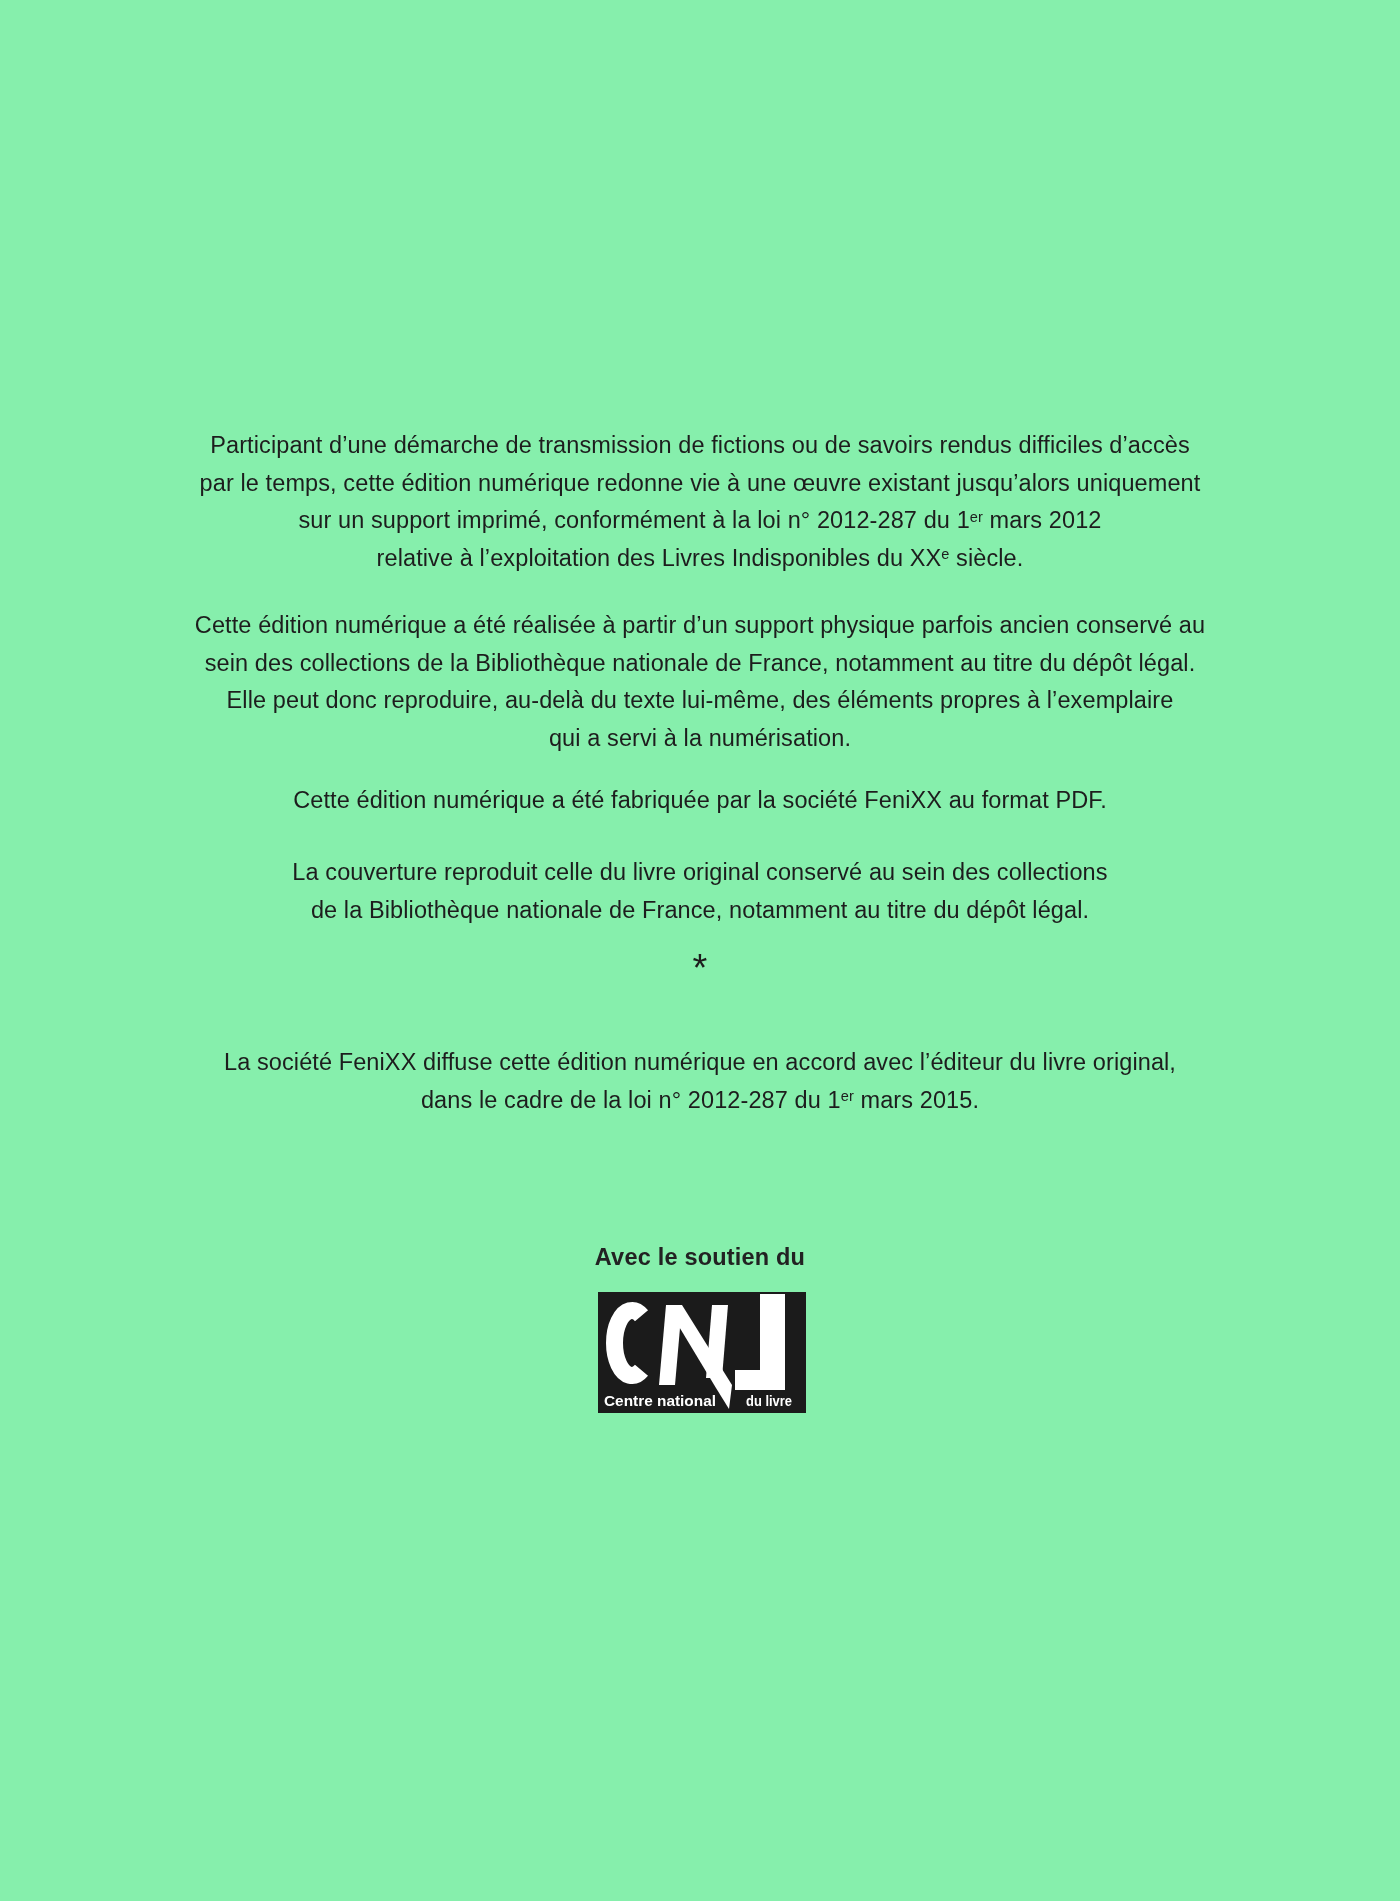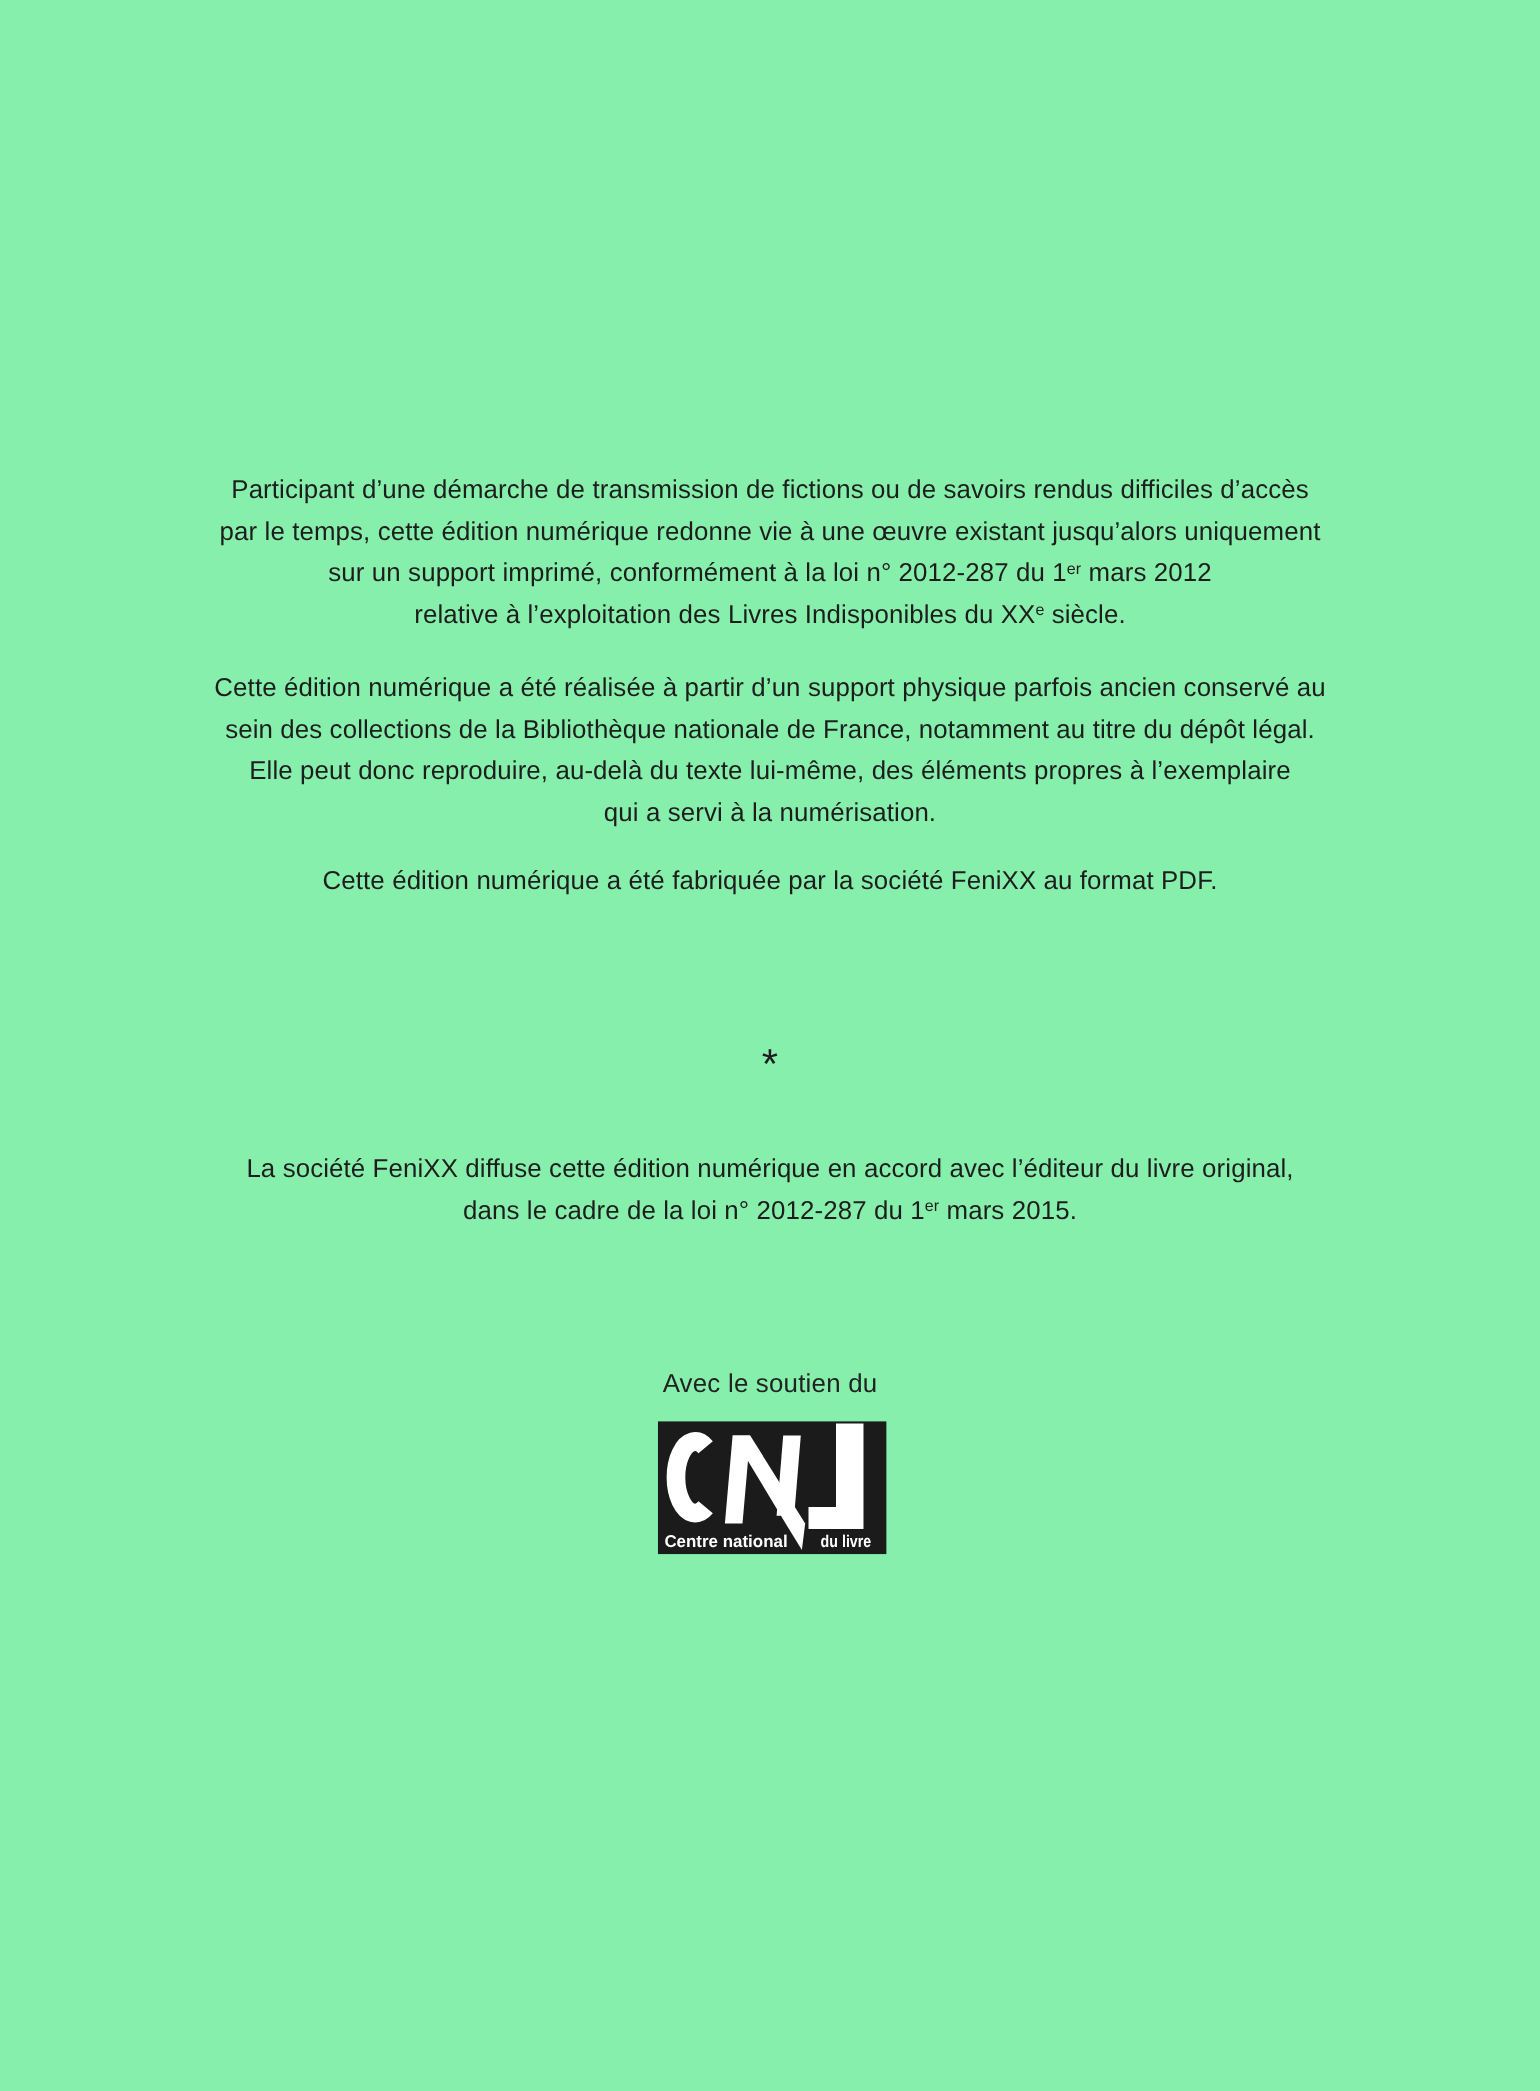--- a/index.html
+++ b/index.html
@@ -41,20 +41,21 @@
   }
   .support-line {
     position: absolute;
     left: 0; width: 1400px;
     top: 1241px;
     text-align: center;
     color: #222222;
     font-size: 23.5px;
     line-height: 32px;
     letter-spacing: 0.2px;
+    font-weight: bold;
   }
   .cnl-svg {
     position: absolute;
     left: 598px; top: 1292px;
     width: 208px; height: 121px;
   }
   .cnl-white { fill: #ffffff; }
   .cnl-stroke { fill: none; stroke: #ffffff; stroke-width: 17; }
   .cnl-caption {
     font-family: "Liberation Sans", sans-serif;
@@ -79,20 +80,24 @@
     <div>Cette édition numérique a été fabriquée par la société FeniXX au format PDF.</div>
   </section>
 
   <section class="para" style="top:607px">
     <div>Cette édition numérique a été réalisée à partir d’un support physique parfois ancien conservé au</div>
     <div>sein des collections de la Bibliothèque nationale de France, notamment au titre du dépôt légal.</div>
     <div>Elle peut donc reproduire, au-delà du texte lui-même, des éléments propres à l’exemplaire</div>
     <div>qui a servi à la numérisation.</div>
   </section>
 
+  <section class="para" style="top:854px">
+    <div>La couverture reproduit celle du livre original conservé au sein des collections</div>
+    <div>de la Bibliothèque nationale de France, notamment au titre du dépôt légal.</div>
+  </section>
 
   <div class="separator">*</div>
 
   <section class="para" style="top:1044px">
     <div>La société FeniXX diffuse cette édition numérique en accord avec l’éditeur du livre original,</div>
     <div><span>dans le cadre de la loi n° 2012-287 du 1</span><sup>er</sup><span> mars 2015.</span></div>
   </section>
 
   <div class="support-line">Avec le soutien du</div>
 

